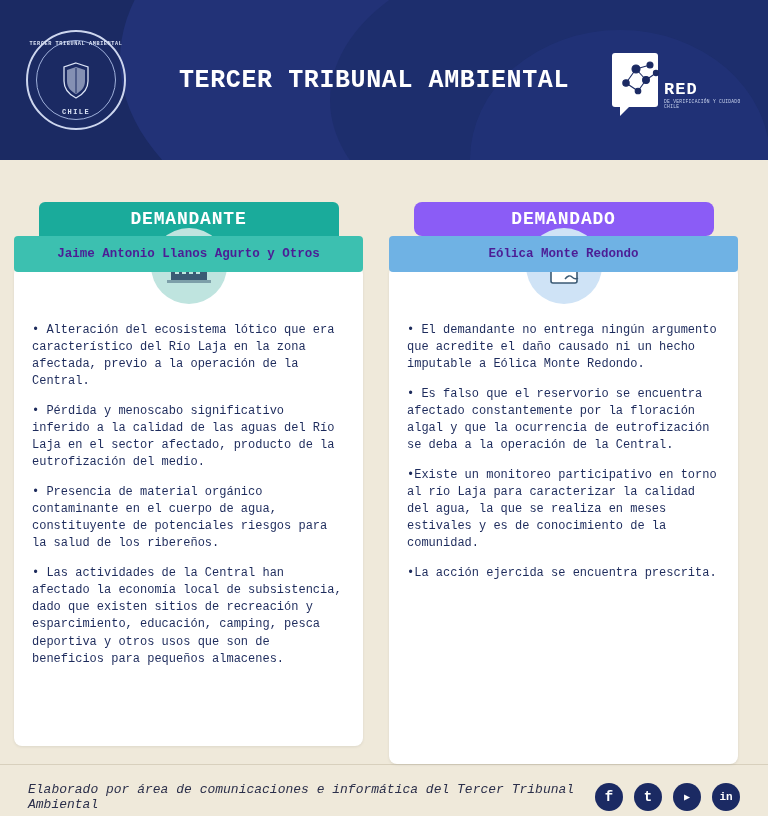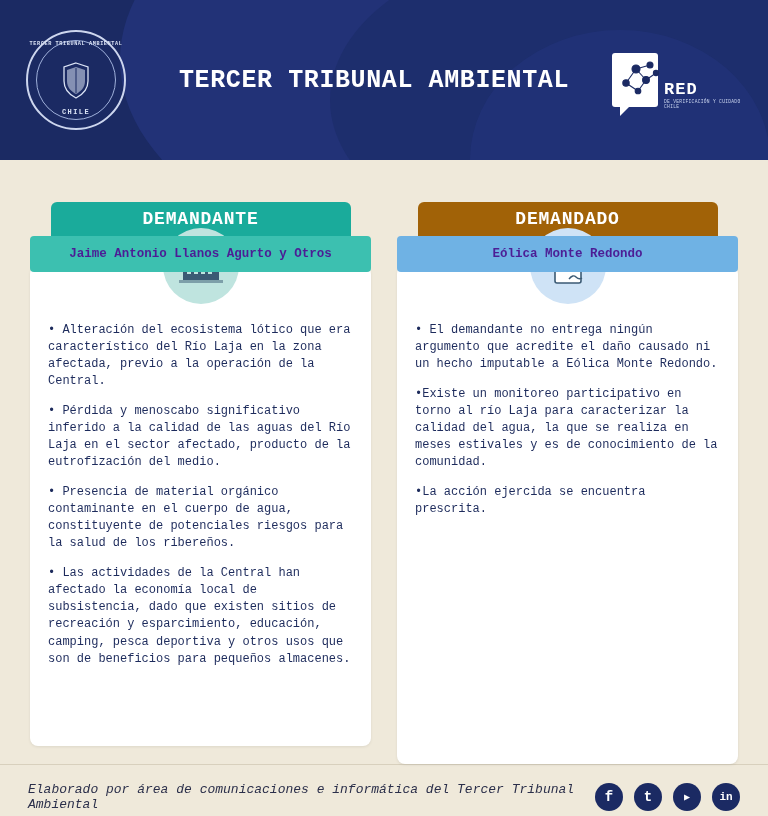--- a/index.html
+++ b/index.html
@@ -138,21 +138,21 @@
     font-size: 17px; font-weight: bold; letter-spacing: 1px;
   }
   .red-logo .red-text .rt-sub {
     font-size: 4.6px; letter-spacing: 0.3px; margin-top: 2px; color: #c9d4ee;
   }
 
   
   .body {
     position: relative;
     flex: 1;
-    padding: 42px 30px 0 30px;
+    padding: 42px 30px 0 14px;
     display: flex;
     gap: 26px;
     align-items: flex-start;
   }
 
   .column { width: 351px; position: relative; }
 
   .col-title {
     height: 34px;
     border-radius: 6px 6px 0 0;
@@ -309,37 +309,38 @@
         <div class="bullets">
           <div class="bullet">• Alteración del ecosistema lótico que era característico del Río Laja en la zona afectada, previo a la operación de la Central.</div>
           <div class="bullet">• Pérdida y menoscabo significativo inferido a la calidad de las aguas del Río Laja en el sector afectado, producto de la eutrofización del medio.</div>
           <div class="bullet">• Presencia de material orgánico contaminante en el cuerpo de agua, constituyente de potenciales riesgos para la salud de los ribereños.</div>
           <div class="bullet">• Las actividades de la Central han afectado la economía local de subsistencia, dado que existen sitios de recreación y esparcimiento, educación, camping, pesca deportiva y otros usos que son de beneficios para pequeños almacenes.</div>
         </div>
       </div>
     </div>
 
     <div class="column">
-      <div class="col-title" style="background:#a16207;">DEMANDADO</div>
+      <div class="col-title" style="background:#8b5cf6;border-radius:8px;">DEMANDADO</div>
       <div class="col-sub-wrap" style="background:#6fb2e4;">Eólica Monte Redondo</div>
       <div class="card card-tall">
         <div class="icon-circle" style="background:#cfe3f6;">
           <svg width="38" height="44" viewBox="0 0 38 44" xmlns="http://www.w3.org/2000/svg">
             <rect x="6" y="3" width="26" height="36" rx="2" fill="#ffffff" stroke="#3b5a74" stroke-width="1.6"></rect>
             <g stroke="#3b5a74" stroke-width="1.6" stroke-linecap="round">
               <line x1="11" y1="11" x2="27" y2="11"></line>
               <line x1="11" y1="16" x2="27" y2="16"></line>
               <line x1="11" y1="21" x2="27" y2="21"></line>
               <line x1="11" y1="26" x2="22" y2="26"></line>
             </g>
             <path d="M20 35 q4 -5 7 -2 t6 1" fill="none" stroke="#3b5a74" stroke-width="1.4"></path>
           </svg>
         </div>
         <div class="bullets">
           <div class="bullet">• El demandante no entrega ningún argumento que acredite el daño causado ni un hecho imputable a Eólica Monte Redondo.</div>
+          <div class="bullet">• Es falso que el reservorio se encuentra afectado constantemente por la floración algal y que la ocurrencia de eutrofización se deba a la operación de la Central.</div>
           <div class="bullet">•Existe un monitoreo participativo en torno al río Laja para caracterizar la calidad del agua, la que se realiza en meses estivales y es de conocimiento de la comunidad.</div>
           <div class="bullet">•La acción ejercida se encuentra prescrita.</div>
         </div>
       </div>
     </div>
 
   </div>
 
   <div class="footer">
     <div class="footer-text">Elaborado por área de comunicaciones e informática del Tercer Tribunal Ambiental</div>

